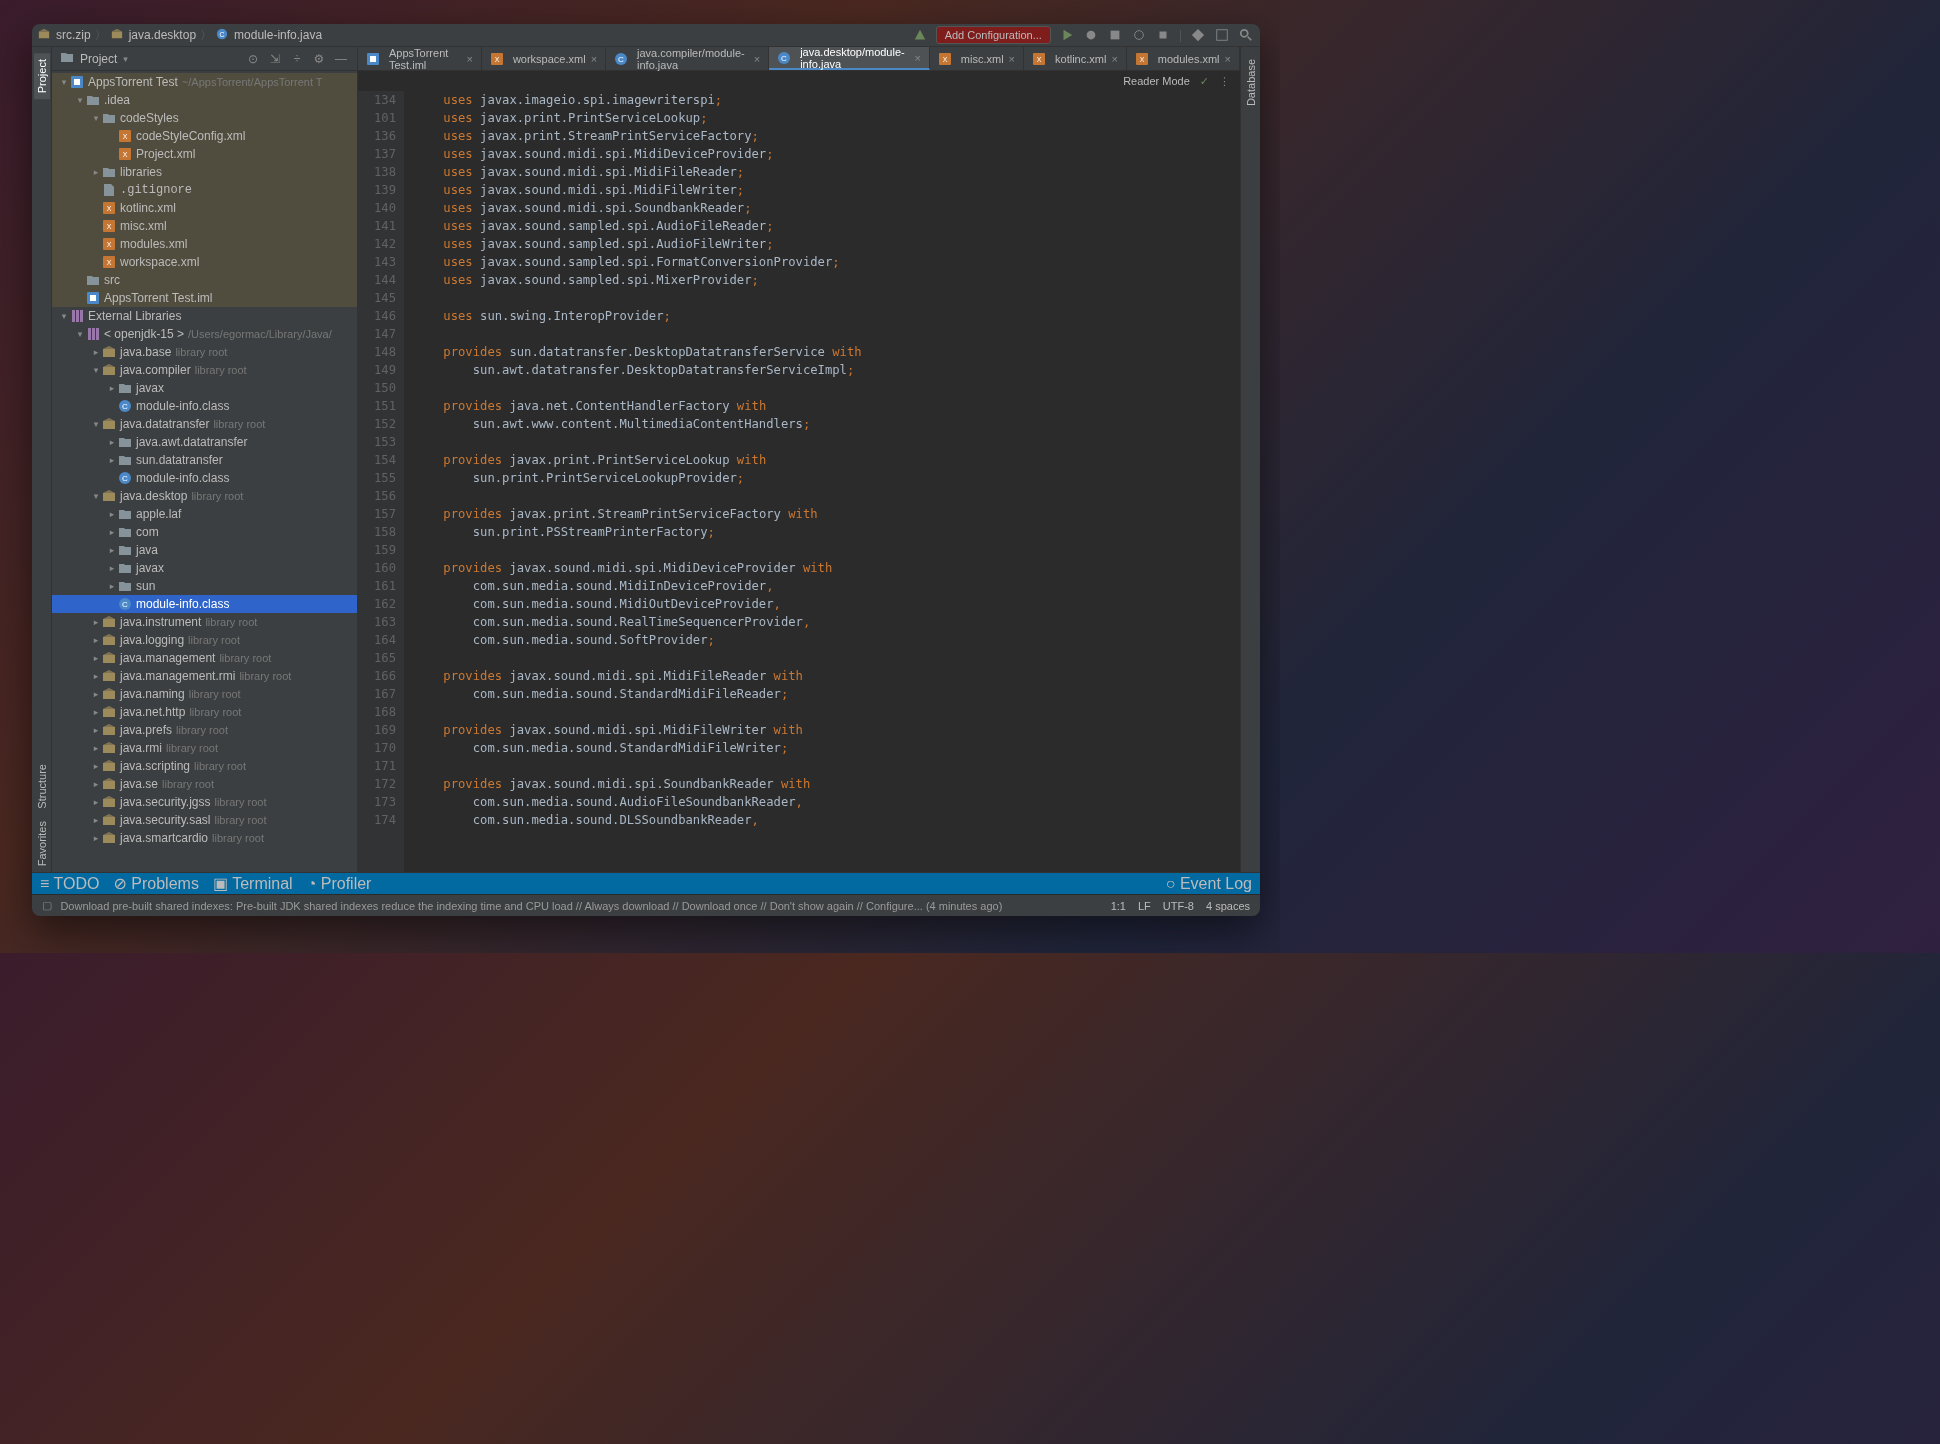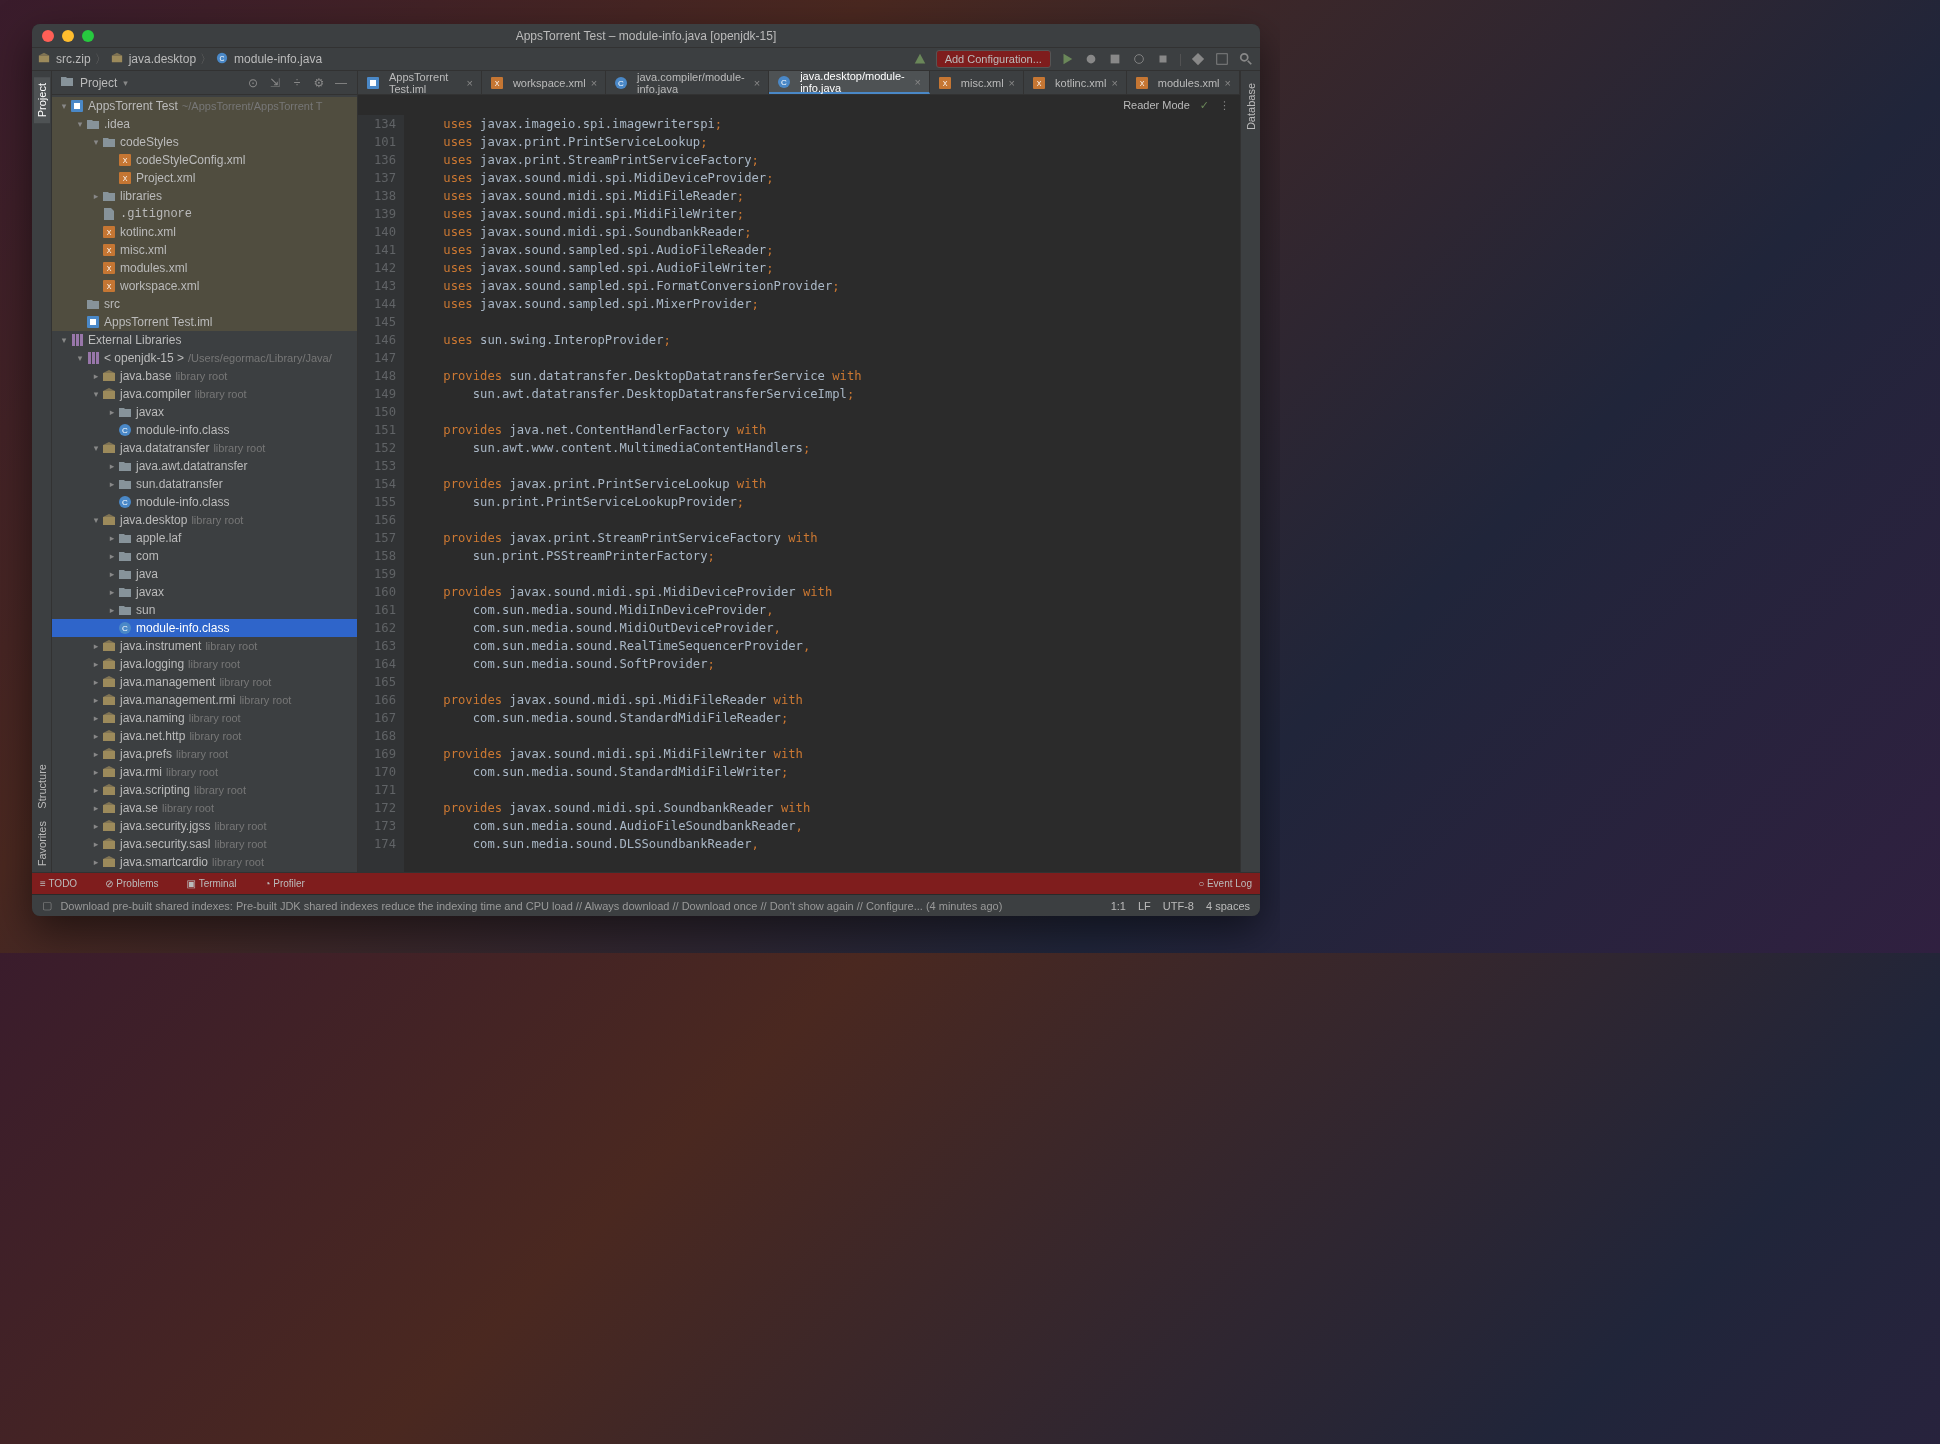--- a/index.html
+++ b/index.html
@@ -97,22 +97,22 @@
 .code-wrap { flex: 1; display: flex; overflow: hidden; font-family: "Menlo","Consolas",monospace; font-size: 12.2px; line-height: 18px; }
 .gutter { width: 46px; background: #313335; color: #606366; text-align: right; padding: 0 8px 0 0; }
 .gutter div { height: 18px; }
 .code { flex: 1; background: #2b2b2b; color: #a9b7c6; padding-left: 10px; overflow: hidden; white-space: pre; }
 .code .row { height: 18px; }
 .kw { color: #cc7832; }
 .id { color: #a9b7c6; }
 .sc { color: #cc7832; }
 .right-gutter { width: 20px; background: #3c3f41; border-left: 1px solid #323232; display:flex; flex-direction:column; align-items:center; padding-top:6px;}
 .bottombar {
-  height: 22px; background: #7f1d1d; border-top: 1px solid #323232;
-  display: flex; align-items: center; padding: 0 8px; gap: 28px; font-size: 10px; color: #bbb;
+  height: 22px; background: #0369a1; border-top: 1px solid #323232;
+  display: flex; align-items: center; padding: 0 8px; gap: 14px; font-size: 16px; color: #bbb;
 }
 .bottombar .spacer { flex: 1; }
 .statusbar {
   height: 22px; background: #3c3f41; border-top: 1px solid #2a2a2a;
   display: flex; align-items: center; padding: 0 10px; font-size: 11px; color: #999;
 }
 .statusbar .spacer { flex: 1; }
 .statusbar .item { margin-left: 12px; color:#bbb; }
 .ficon-folder { fill: #87939a; }
 .ficon-xml { fill: #c57633; }
@@ -151,28 +151,20 @@
         <path class="ficon-pkg" d="M1 4l6-3 6 3H1z" opacity="0.7"></path>
       </g>
     <g id="i-file">
         <path fill="#87939a" d="M2 1h7l3 3v9H2z"></path>
       </g>
   </defs>
 </svg>
 
 <div class="window">
 
-  <div class="titlebar">
-    <div class="traffic">
-      <div class="tl r"></div>
-      <div class="tl y"></div>
-      <div class="tl g"></div>
-    </div>
-    <div class="title-text">AppsTorrent Test – module-info.java [openjdk-15]</div>
-  </div>
 
   <div class="navbar">
     <div class="crumbs" id="crumbs">
         <span style="margin-right: 2px;"><svg width="12" height="12" viewBox="0 0 14 14">
             <use href="#i-pkg"></use>
           </svg></span>
         <span>src.zip</span>
         <span class="crumb-sep">〉</span>
         <span style="margin-right: 2px;"><svg width="12" height="12" viewBox="0 0 14 14">
             <use href="#i-pkg"></use>

